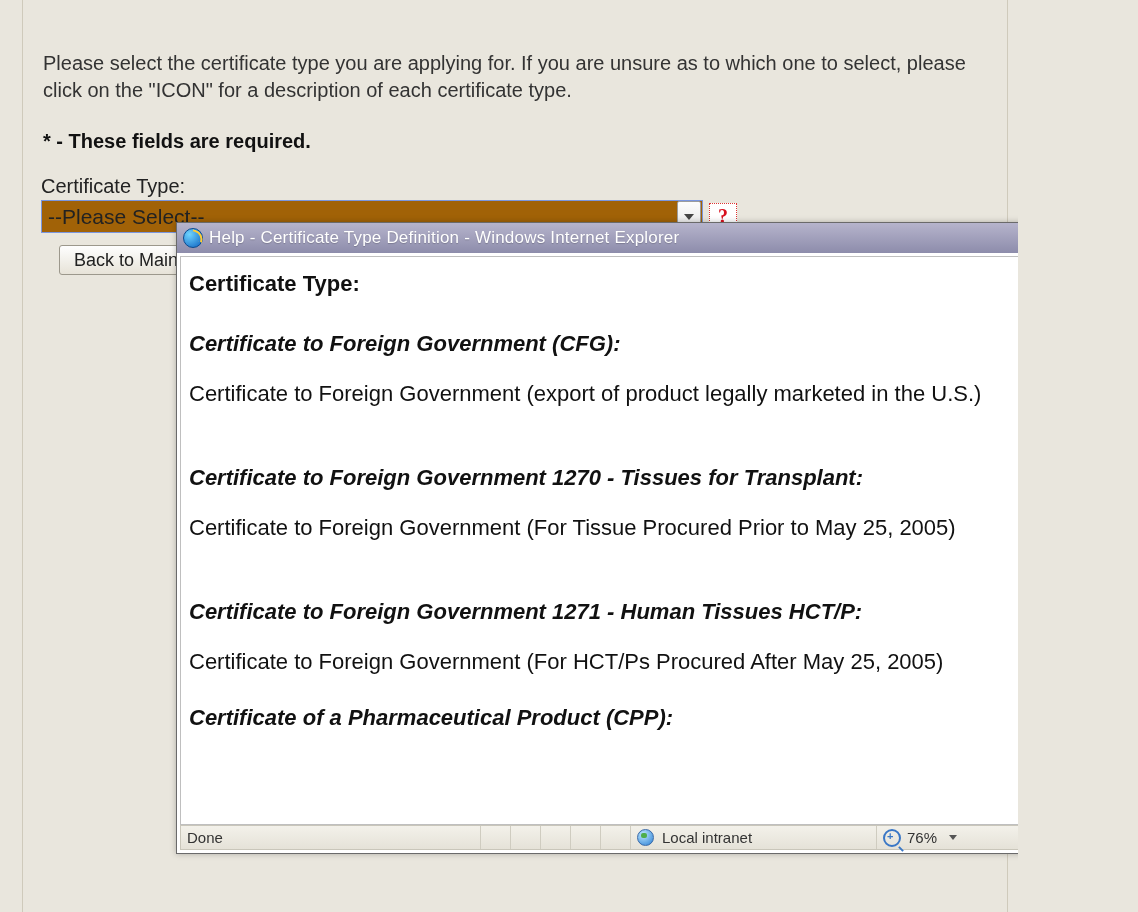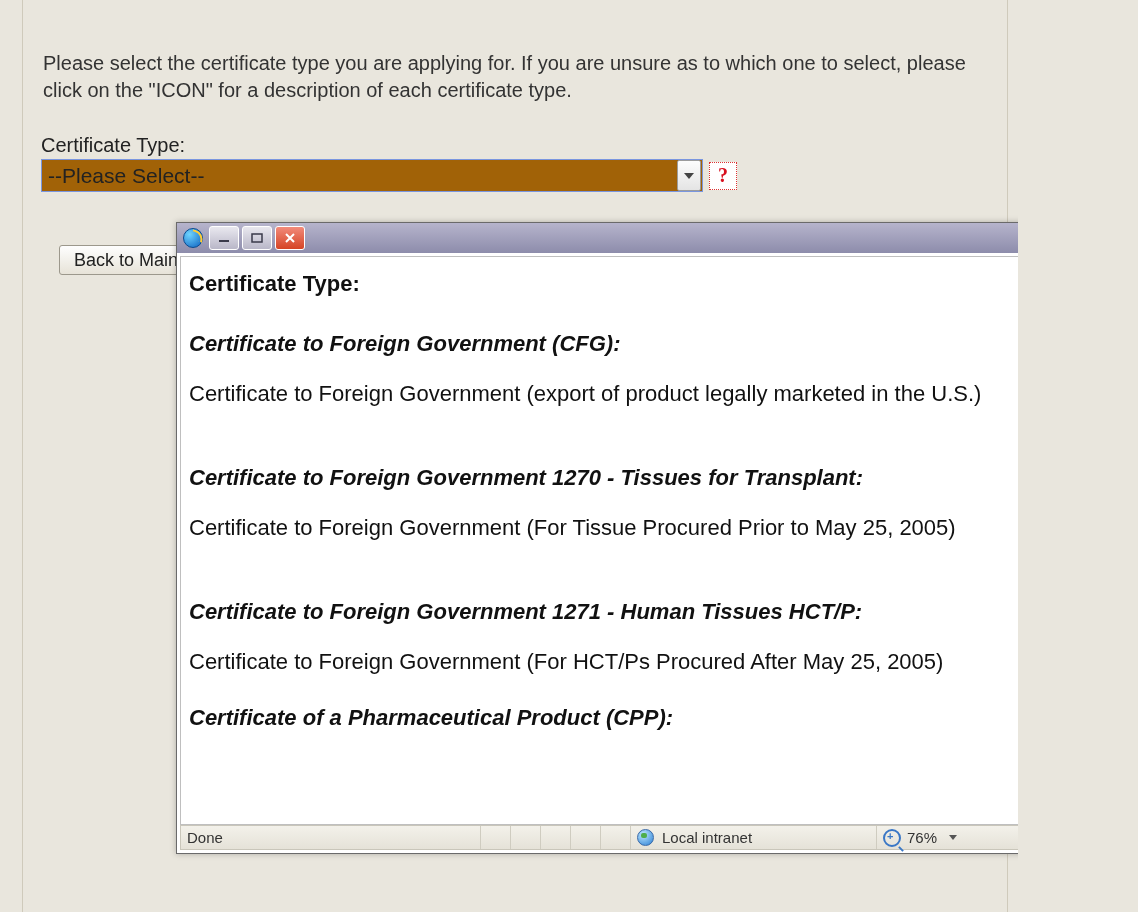--- a/index.html
+++ b/index.html
@@ -57,20 +57,21 @@
 .grip{position:absolute;right:2px;bottom:2px;width:14px;height:14px;background:repeating-linear-gradient(135deg,#b7b4a8 0 1px,transparent 1px 3px);}
 </style>
 </head>
 <body>
 
 <div class="page">
   <div class="panel">
     <div class="instr">
       <p>Please select the certificate type you are applying for. If you are unsure as to which one to select, please click on the "ICON" for a description of each certificate type.</p>
     </div>
+    <div class="req-note">* - These fields are required.</div>
 
     <div class="field-row">
       <div class="field-label">Certificate Type:</div>
       <div class="select-wrap">
         <div class="select-box">
           <div class="select-text">--Please Select--</div>
           <div class="select-btn">
             <span class="chev"></span>
           </div>
         </div>
@@ -79,20 +80,21 @@
         </div>
       </div>
     </div>
 
     <button class="back-btn">Back to Main</button>
   </div>
 
   <div class="popup">
     <div class="titlebar">
       <span class="tb-icon"></span>
+      <span class="tb-title">Help - Certificate Type Definition - Windows Internet Explorer</span>
       <div class="tb-btns">
         <div class="tb-btn">
           <svg width="12" height="10">
               <rect x="1" y="7" width="10" height="2" fill="#3a3a4a"></rect>
             </svg>
         </div>
         <div class="tb-btn">
           <svg width="12" height="10">
               <rect x="1" y="1" width="10" height="8" fill="none" stroke="#3a3a4a" stroke-width="1.5"></rect>
             </svg>

